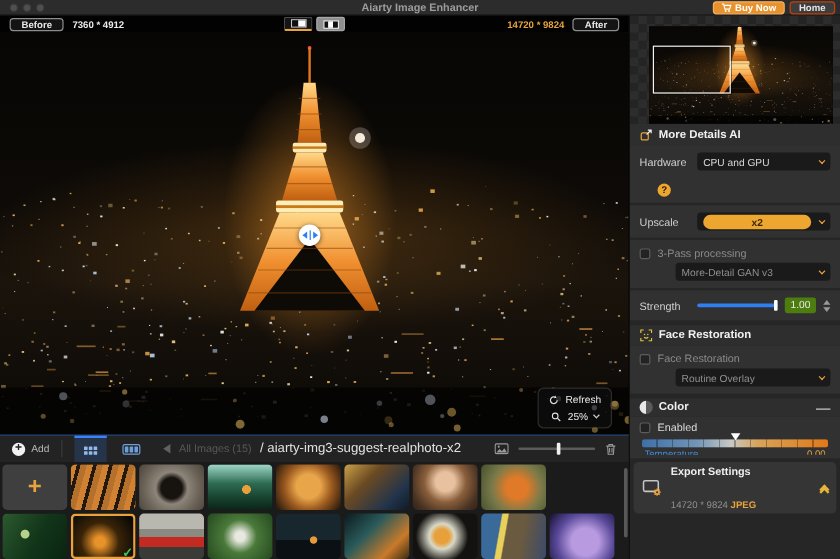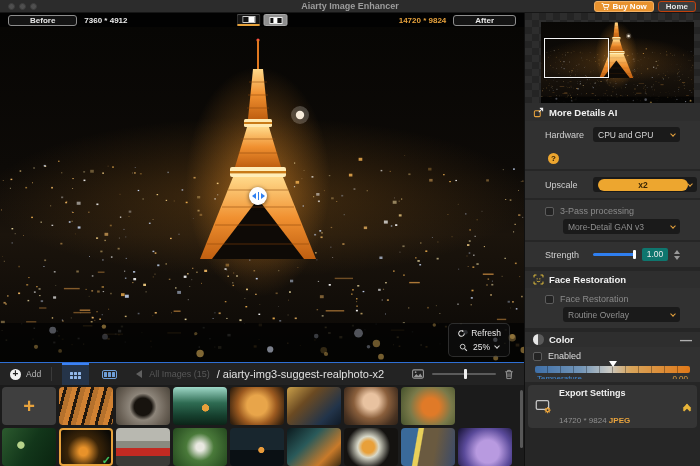--- a/index.html
+++ b/index.html
@@ -20,21 +20,21 @@
   .home-btn { background:#3d3d3d; border:1px solid #c2410c; border-radius:3px; color:#e3e3e3;
     font-size:8px; font-weight:bold; padding:0 7px; height:11px; display:flex; align-items:center; cursor:pointer; }
 
   .main { display:flex; flex:1; min-height:0; }
   .left-col { width:524px; flex:none; display:flex; flex-direction:column; min-height:0; }
 
   
   .compare-bar { height:14px; background:#020202; display:flex; align-items:center;
     gap:7px; padding:0 8px; position:relative; flex:none; }
   .cmp-btn { background:#141414; border:1px solid #8d8d8d; border-radius:3px; color:#e8e8e8;
-    font-size:8px; font-weight:bold; padding:0 21px; height:11px; display:flex; align-items:center; cursor:pointer; }
+    font-size:8px; font-weight:bold; padding:0 9px; height:11px; display:flex; align-items:center; cursor:pointer; }
   .size-before { color:#ececec; font-size:8px; font-weight:bold; }
   .size-after { color:#e8a33d; font-size:8px; font-weight:bold; margin-left:auto; }
   .view-toggles { position:absolute; left:50%; top:1px; transform:translateX(-50%); display:flex; gap:3px; }
   .vt { width:24px; height:12px; display:flex; align-items:center; justify-content:center; cursor:pointer; }
   .vt1 { background:#151515; border:1px solid #4a4a4a; border-bottom:2px solid #e8a33d; border-radius:2px; }
   .vt2 { background:#8f8f8f; border:1px solid #a8a8a8; border-radius:2px; }
   .ic-split { width:13px; height:7px; border:1px solid #c8c8c8; display:flex; }
   .ic-split i { flex:1; } .pxd { background:#101010; } .pxl { background:#ffffff; }
   .vt2 .ic-split { border-color:#e8e8e8; }
 
@@ -111,42 +111,42 @@
     background-image:linear-gradient(45deg,#2d2d2d 25%,transparent 25%,transparent 75%,#2d2d2d 75%),
       linear-gradient(45deg,#2d2d2d 25%,#242424 25%,#242424 75%,#2d2d2d 75%);
     background-size:14px 14px; background-position:0 0,7px 7px; }
   .preview-photo { position:absolute; left:16px; top:9px; width:153px; height:81px; display:block; background:#000; }
   .sel-rect { position:absolute; left:19px; top:25px; width:65px; height:40px;
     border:1px solid #f5f5f5; box-shadow:0 0 0 1px rgba(0,0,0,.45); cursor:move; }
   .sec-hdr { flex:none; display:flex; align-items:center; gap:5px; padding:0 8px;
     color:#f1f1f1; font-size:9.5px; font-weight:bold; background:#2e2e2e; }
   .hdr-mdai { height:18px; } .hdr-face { height:17px; margin-top:2px; } .hdr-color { height:15px; margin-top:2px; }
   .card { flex:none; background:#313131; margin-bottom:2px; padding:3px 8px; }
-  .ctl-row { display:flex; align-items:center; gap:6px; margin:3px 12px; }
+  .ctl-row { display:flex; align-items:center; gap:6px; margin:3px 0; }
   .ctl-label { color:#cfcfcf; font-size:9px; width:42px; flex:none; }
   .dropdown { flex:1; height:15px; background:#1a1a1a; border-radius:3px; display:flex;
     align-items:center; padding:0 5px; cursor:pointer; }
   .dd-text { color:#d6d6d6; font-size:8.5px; }
   .dd-text.dim { color:#8f8f8f; }
   .chev { margin-left:auto; width:4px; height:4px; border-right:1.6px solid #e8a33d;
     border-bottom:1.6px solid #e8a33d; transform:rotate(45deg); margin-top:-2px; flex:none; }
   .pill { background:#eda62f; border-radius:8px; color:#3a2604; font-size:8.5px; font-weight:bold;
     padding:0 9px; height:12px; line-height:12px; white-space:nowrap; }
   .pill-wide { min-width:90px; text-align:center; }
   .hint-row { display:flex; gap:7px; padding:1px 0 2px 0; }
   .q-icon { width:11px; height:11px; border-radius:50%; background:#eda62f; color:#2a1a04; font-size:8px;
     font-weight:bold; text-align:center; line-height:11px; flex:none; margin-left:15px; margin-top:7px; cursor:pointer; }
   .hint-text { color:#3f8cdb; font-size:8px; line-height:1.3; }
   .cb { width:9px; height:9px; border:1px solid #5c5c5c; border-radius:2px; background:#232323; flex:none; cursor:pointer; }
   .cb-lbl { font-size:9px; color:#8a8a8a; }
   .cb-lbl.on { color:#dcdcdc; }
   .indent { margin-left:30px; }
   .sl-track { flex:1; height:3px; background:#2f7ff0; border-radius:2px; position:relative; cursor:pointer; }
   .sl-handle { position:absolute; right:0; top:-3px; width:3px; height:9px; background:#fff; border-radius:1px; }
-  .val-box { width:26px; height:13px; background:#0f766e; border-radius:2px; color:#ececec;
+  .val-box { width:26px; height:13px; background:#4d7c0f; border-radius:2px; color:#ececec;
     font-size:8.5px; text-align:center; line-height:13px; flex:none; }
   .steppers { display:flex; flex-direction:column; gap:2px; flex:none; cursor:pointer; }
   .st-up { width:0; height:0; border-left:3px solid transparent; border-right:3px solid transparent; border-bottom:4px solid #9a9a9a; }
   .st-dn { width:0; height:0; border-left:3px solid transparent; border-right:3px solid transparent; border-top:4px solid #9a9a9a; }
   .minus { margin-left:auto; color:#b0b0b0; font-size:12px; line-height:8px; cursor:pointer; }
   .color-ic { width:11px; height:11px; border-radius:50%; background:linear-gradient(90deg,#e8e8e8 50%,#5a5a5a 50%); flex:none; }
   .temp-wrap { position:relative; margin:5px 2px 0; }
   .temp-track { height:7px; border-radius:2px; position:relative; cursor:pointer;
     background:repeating-linear-gradient(90deg,transparent 0 12px,rgba(0,0,0,.3) 12px 13px),
       linear-gradient(90deg,#3e6fa8,#7396b8 30%,#c9c9c4 48%,#d8a45a 62%,#e07818); }

